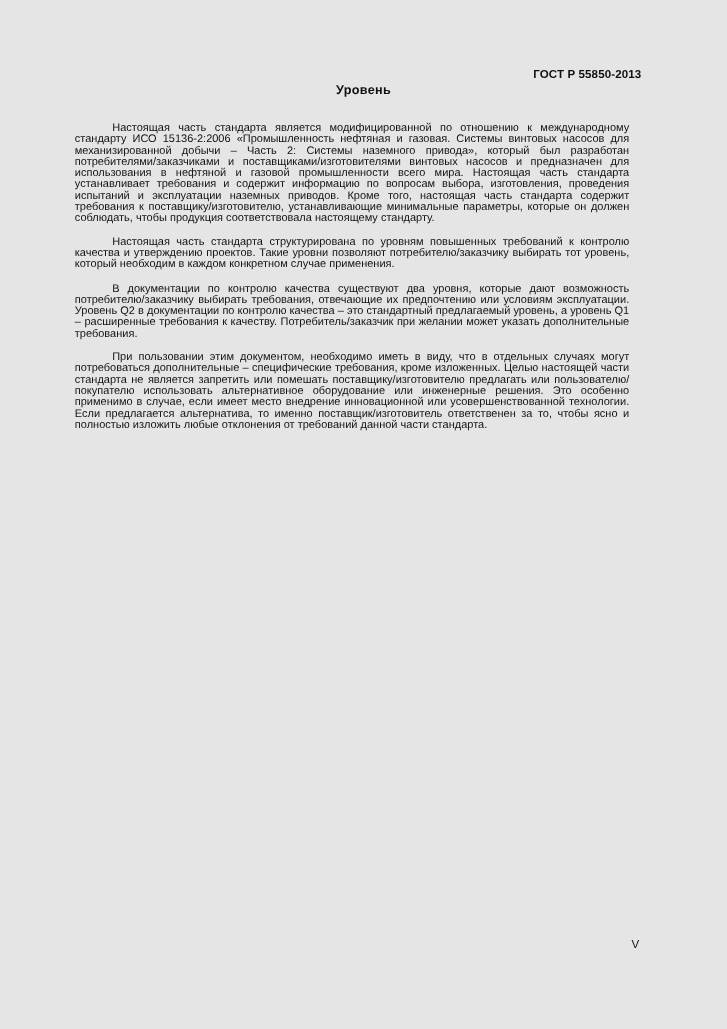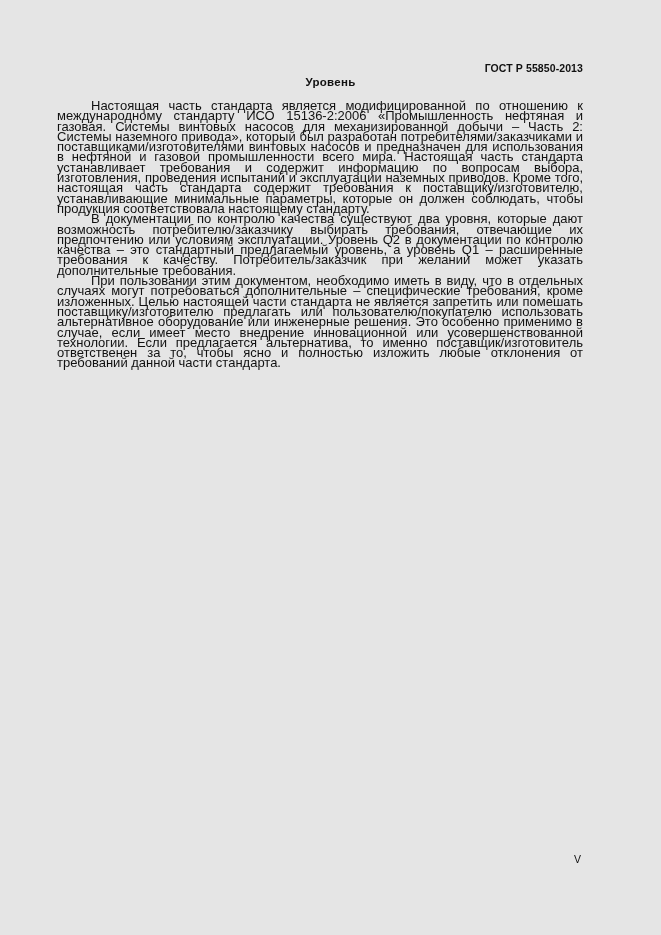--- a/index.html
+++ b/index.html
@@ -39,40 +39,41 @@
       font-weight: bold;
       letter-spacing: 0.3px;
     }
     .body-text {
       position: absolute;
       top: 101px;
       left: 57px;
       width: 526px;
     }
     .para {
-      margin: 0;
-      font-size: 13px;
+      margin: 11px;
+      font-size: 10px;
       line-height: 10.3px;
       text-align: justify;
       text-indent: 34px;
     }
     .page-number {
       position: absolute;
       top: 853px;
       left: 574px;
       font-size: 10.5px;
     }
   </style>
 </head>
 <body>
 
 <div class="page">
   <div class="doc-code">ГОСТ Р 55850-2013</div>
   <div class="section-title">Уровень</div>
 
   <div class="body-text">
     <p class="para">Настоящая часть стандарта является модифицированной по отношению к международному стандарту ИСО 15136-2:2006 «Промышленность нефтяная и газовая. Системы винтовых насосов для механизированной добычи – Часть 2: Системы наземного привода», который был разработан потребителями/заказчиками и поставщиками/изготовителями винтовых насосов и предназначен для использования в нефтяной и газовой промышленности всего мира. Настоящая часть стандарта устанавливает требования и содержит информацию по вопросам выбора, изготовления, проведения испытаний и эксплуатации наземных приводов. Кроме того, настоящая часть стандарта содержит требования к поставщику/изготовителю, устанавливающие минимальные параметры, которые он должен соблюдать, чтобы продукция соответствовала настоящему стандарту.</p>
+    <p class="para">Настоящая часть стандарта структурирована по уровням повышенных требований к контролю качества и утверждению проектов. Такие уровни позволяют потребителю/заказчику выбирать тот уровень, который необходим в каждом конкретном случае применения.</p>
     <p class="para">В документации по контролю качества существуют два уровня, которые дают возможность потребителю/заказчику выбирать требования, отвечающие их предпочтению или условиям эксплуатации. Уровень Q2 в документации по контролю качества – это стандартный предлагаемый уровень, а уровень Q1 – расширенные требования к качеству. Потребитель/заказчик при желании может указать дополнительные требования.</p>
     <p class="para">При пользовании этим документом, необходимо иметь в виду, что в отдельных случаях могут потребоваться дополнительные – специфические требования, кроме изложенных. Целью настоящей части стандарта не является запретить или помешать поставщику/изготовителю предлагать или пользователю/покупателю использовать альтернативное оборудование или инженерные решения. Это особенно применимо в случае, если имеет место внедрение инновационной или усовершенствованной технологии. Если предлагается альтернатива, то именно поставщик/изготовитель ответственен за то, чтобы ясно и полностью изложить любые отклонения от требований данной части стандарта.</p>
   </div>
 
   <div class="page-number">V</div>
 </div>
 
 </body></html>

